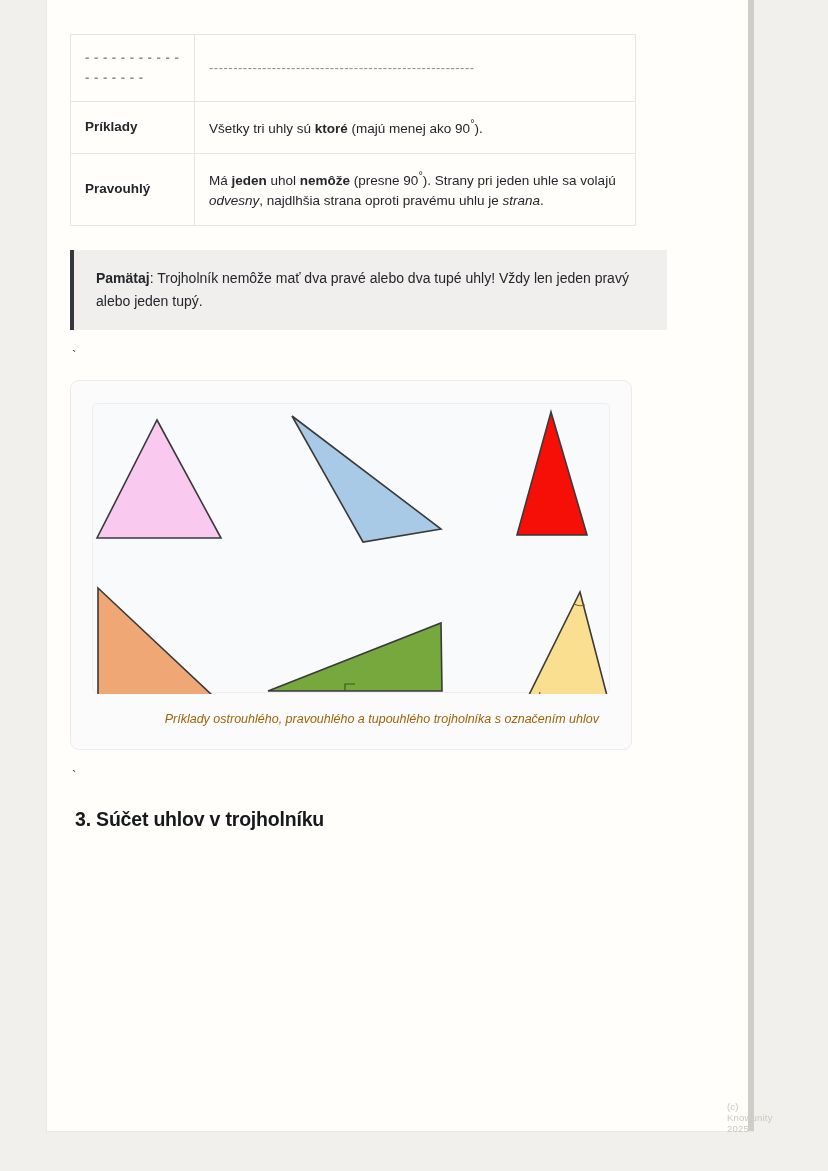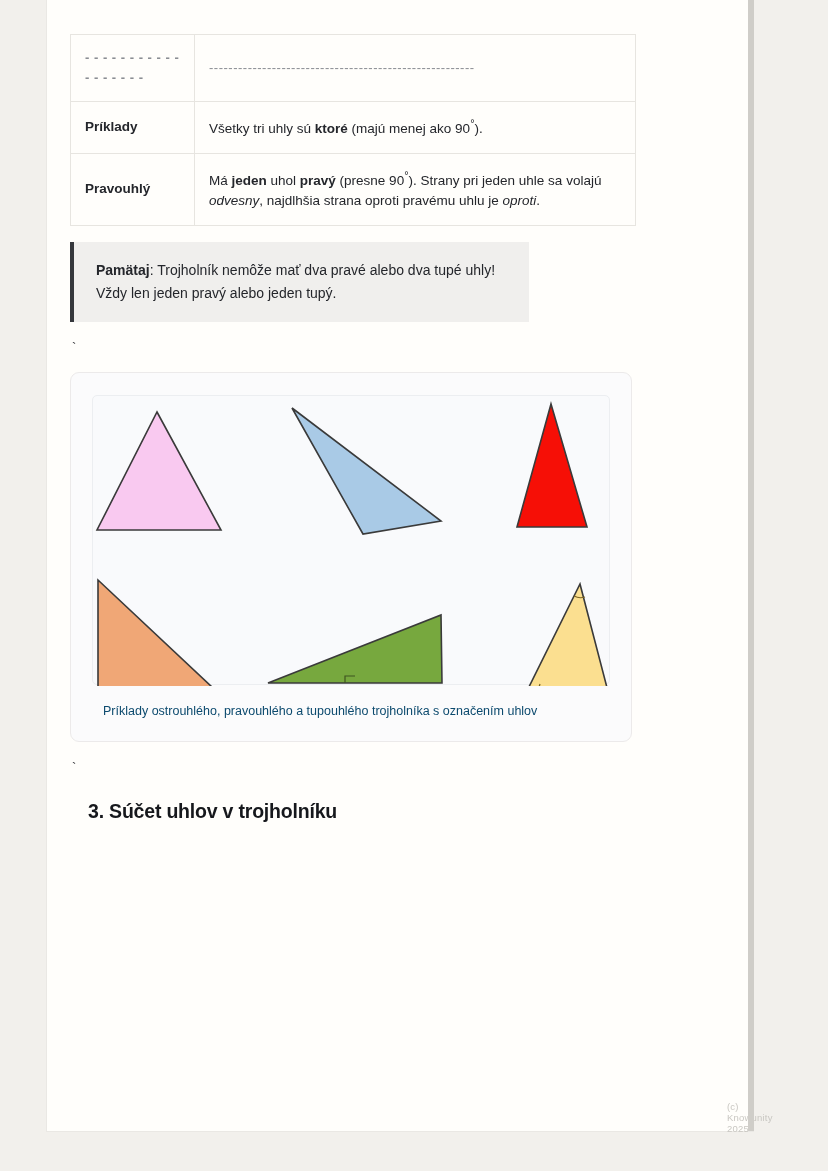--- a/index.html
+++ b/index.html
@@ -50,22 +50,22 @@
     line-height: 1.8;
     word-break: break-all;
     padding-top: 8px;
     padding-bottom: 10px;
   }
   .deg { font-size: 11px; vertical-align: super; }
   em.it { font-style: italic; }
 
   
   .callout {
-    margin-top: 16px;
-    width: 459px;
+    margin-top: 24px;
+    width: 597px;
     background: #f0efed;
     border-left: 4px solid #35373c;
     padding: 17px 22px 18px 22px;
     font-size: 14px;
     line-height: 1.62;
     color: #24262b;
   }
   .callout b { font-weight: bold; }
 
   
@@ -90,29 +90,30 @@
     border: 1px solid #eceef1;
     border-radius: 5px;
     width: 518px;
     height: 290px;
     position: relative;
     margin: 6px auto 0 auto;
   }
   .figure-caption {
     margin: 16px auto 0 auto;
     width: 496px;
-    text-align: left;
+    text-align: right;
+    font-style: italic;
     font-size: 12.5px;
     line-height: 1.6;
-    color: #0c4a6e;
+    color: #a16207;
   }
 
   
   h2.sec {
-    margin: 26px 0 0 18px;
+    margin: 26px 0 0 5px;
     font-size: 19.5px;
     font-weight: bold;
     letter-spacing: -0.2px;
     color: #16181c;
   }
   p.body {
     margin: 17px 0 0 0;
     font-size: 14px;
     color: #24262b;
     line-height: 1.6;
@@ -144,21 +145,21 @@
         <tr>
           <td class="c1 dashes">- - - - - - - - - - - - - - - - - -</td>
           <td class="c2 dashes">-------------------------------------------------------</td>
         </tr>
         <tr>
           <td class="c1">Príklady</td>
           <td class="c2"><span>Všetky tri uhly sú </span><b>ktoré</b><span> (majú menej ako 90</span><span class="deg">°</span><span>).</span></td>
         </tr>
         <tr>
           <td class="c1">Pravouhlý</td>
-          <td class="c2"><span>Má </span><b>jeden</b><span> uhol </span><b>pravý</b><span> (presne 90</span><span class="deg">°</span><span>). Strany pri jeden uhle sa volajú </span><em class="it">odvesny</em><span>, najdlhšia strana oproti pravému uhlu je </span><em class="it">oproti</em><span>.</span></td>
+          <td class="c2"><span>Má </span><b>jeden</b><span> uhol </span><b>nemôže</b><span> (presne 90</span><span class="deg">°</span><span>). Strany pri jeden uhle sa volajú </span><em class="it">odvesny</em><span>, najdlhšia strana oproti pravému uhlu je </span><em class="it">strana</em><span>.</span></td>
         </tr>
       </tbody>
     </table>
 
     <div class="callout">
       <b>Pamätaj</b><span>: Trojholník nemôže mať dva pravé alebo dva tupé uhly! Vždy len jeden pravý alebo jeden tupý.</span>
     </div>
 
     <div class="tick">`</div>
 

